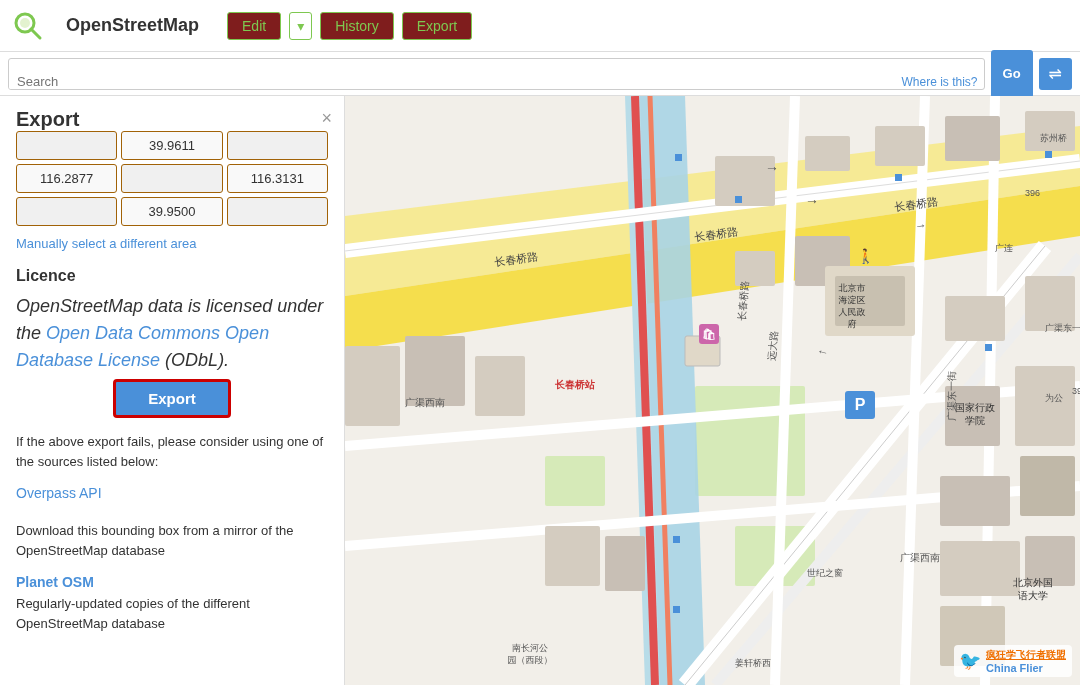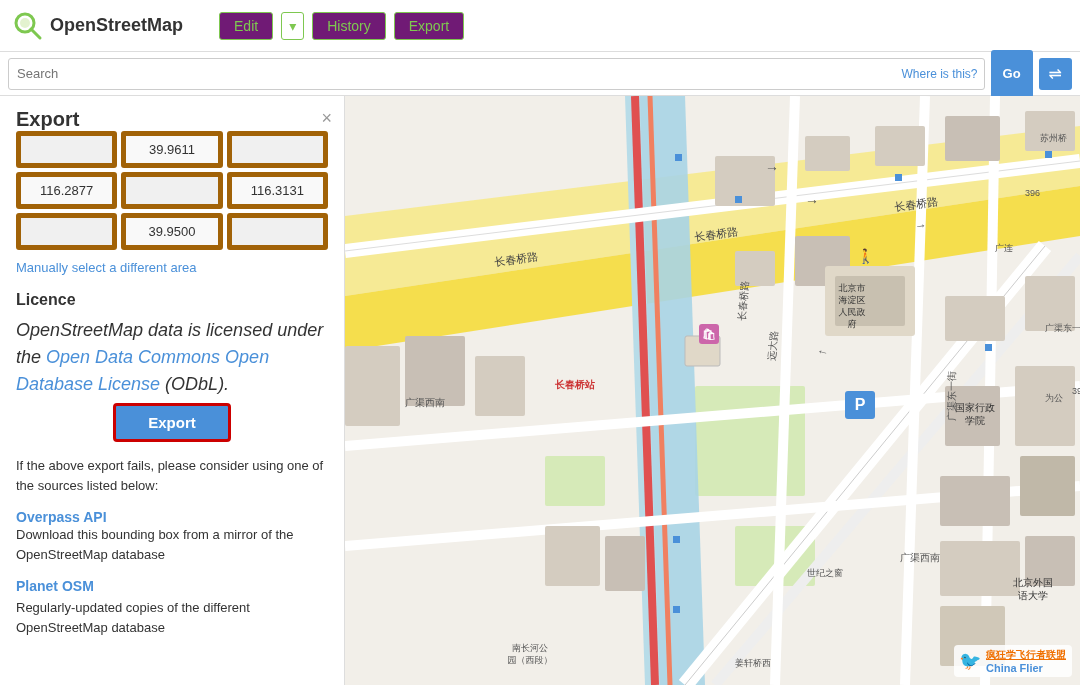--- a/index.html
+++ b/index.html
@@ -11,35 +11,35 @@
       align-items: center;
       height: 52px;
       border-bottom: 1px solid #ddd;
       background: #fff;
       padding: 0 12px;
       gap: 8px;
     }
     .logo-area {
       display: flex;
       align-items: center;
-      gap: 6px;
-      margin-right: 28px;
+      gap: 22px;
+      margin-right: 20px;
     }
     .logo-icon {
       width: 32px;
       height: 32px;
     }
     .logo-text {
       font-size: 18px;
       font-weight: bold;
       color: #333;
     }
     .nav-btn {
       border: 1px solid #7ec850;
-      background: #701a75;
+      background: #7f1d1d;
       color: #7ec850;
       padding: 5px 14px;
       border-radius: 3px;
       cursor: pointer;
       font-size: 14px;
     }
     .nav-btn-split {
       border: 1px solid #7ec850;
       background: #fff;
       color: #7ec850;
@@ -54,21 +54,21 @@
       display: flex;
       align-items: center;
       height: 44px;
       border-bottom: 1px solid #ddd;
       background: #fff;
       padding: 0 8px;
       gap: 6px;
     }
     .search-input-wrap {
       display: flex;
-      align-items: center;
+      align-items: flex-end;
       border: 1px solid #ccc;
       border-radius: 3px;
       overflow: hidden;
       flex: 1;
       height: 32px;
       gap: 12px;
     }
     .search-input {
       border: none;
       outline: none;
@@ -141,21 +141,21 @@
 
     
     .coord-grid {
       display: grid;
       grid-template-columns: 1fr 1fr 1fr;
       grid-template-rows: auto auto auto;
       gap: 4px;
       margin-bottom: 10px;
     }
     .coord-box {
-      border: 5px solid #a16207;
+      border: 1px solid #a16207;
       border-radius: 3px;
       padding: 6px 8px;
       text-align: center;
       font-size: 13px;
       color: #333;
       background: #f9f9f9;
     }
     .coord-box.empty {
       background: #f0f0f0;
       color: transparent;
@@ -223,24 +223,24 @@
 
     .export-fail-text {
       font-size: 13px;
       color: #333;
       line-height: 1.5;
       margin-bottom: 14px;
     }
 
     .api-title {
       color: #4a90d9;
-      font-weight: bold;
+      font-weight: normal;
       font-size: 14px;
       cursor: pointer;
-      margin-bottom: 0;
+      margin-bottom: 20px;
     }
     .api-desc {
       font-size: 13px;
       color: #333;
       line-height: 1.5;
       margin-bottom: 14px;
     }
     .planet-title {
       color: #4a90d9;
       font-weight: bold;

